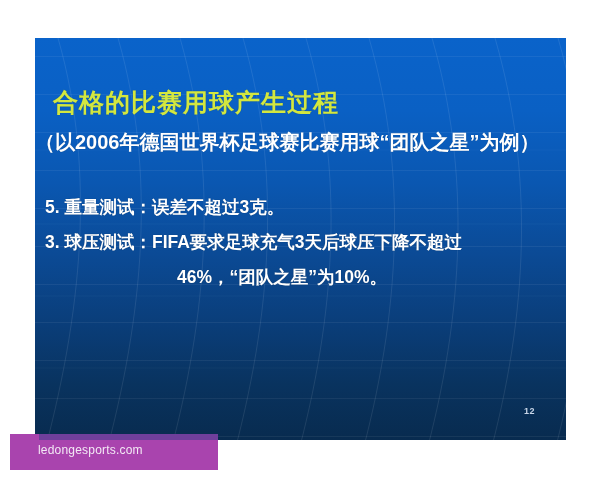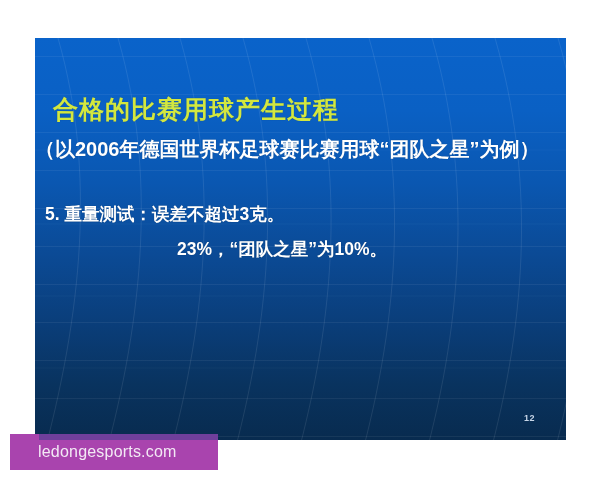--- a/index.html
+++ b/index.html
@@ -55,21 +55,21 @@
     pointer-events: none;
     background-image:
       linear-gradient(180deg, rgba(255,255,255,.075) 1px, rgba(255,255,255,0) 1px);
     background-size: 100% 38px;
     background-position: 0 18px;
     opacity: .8;
   }
 
   #content {
     position: absolute;
-    left: 0; top: 7px;
+    left: 0; top: 0;
     width: 100%;
     height: 100%;
   }
 
   
   .title {
     position: absolute;
     left: 18px;
     top: 48px;
     font-size: 25px;
@@ -141,21 +141,21 @@
     left: 29px;
     top: 0;
     width: 179px;
     height: 6px;
     background: #6f3f9b;
   }
   #watermark .wm-text {
     position: absolute;
     left: 28px;
     top: 9px;
-    font-size: 16px;
+    font-size: 12px;
     color: #f3e9f5;
     font-family: "Liberation Sans", "DejaVu Sans", sans-serif;
     letter-spacing: .2px;
     white-space: nowrap;
   }
 </style>
 </head>
 <body>
 
 <div id="page">
@@ -192,21 +192,22 @@
       <div class="body-list">
 
         <div class="item">
           <span class="line1">5. 重量测试：误差不超过3克。</span>
         </div>
 
         <div class="item">
         </div>
 
         <div class="item">
-          <span class="line2">23%，“团队之星”为10%。</span>
+          <span class="line1">3. 球压测试：FIFA要求足球充气3天后球压下降不超过</span>
+          <span class="line2">46%，“团队之星”为10%。</span>
         </div>
 
       </div>
 
       <div class="page-number">12</div>
 
     </div>
   </div>
 
   <div id="watermark">

